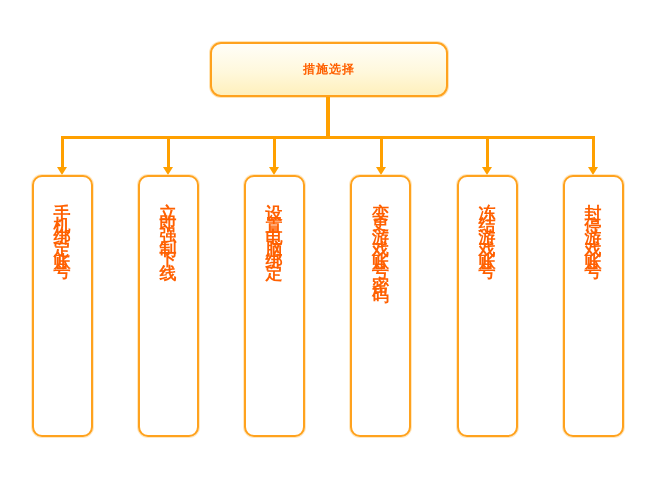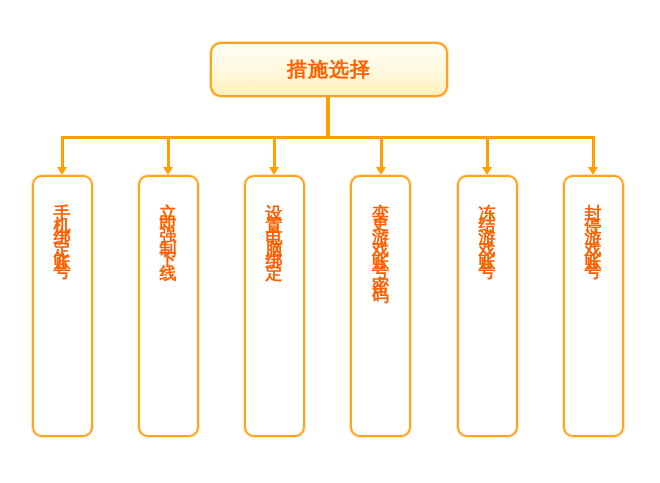--- a/index.html
+++ b/index.html
@@ -27,21 +27,21 @@
     left:210px;top:42px;
     width:238px;height:55px;
     box-sizing:border-box;
     border:2px solid var(--border);
     border-radius:11px;
     background:linear-gradient(to bottom,var(--fill-top) 0%,var(--fill-mid) 55%,var(--fill-bot) 100%);
     box-shadow:0 0 0 1px rgba(255,205,120,.55);
     display:flex;align-items:center;justify-content:center;
   }
   .root-label{
-    font-size:20px;font-weight:bold;
+    font-size:12px;font-weight:bold;
     color:var(--text);
     letter-spacing:1px;
   }
   
   .conn{position:absolute;background:var(--line);}
   .conn-stub{left:326px;top:97px;width:4px;height:40px;}
   .conn-bus{left:61px;top:136px;width:534px;height:3px;}
   .conn-drop{top:138px;width:3px;height:30px;}
   .arrowhead{
     position:absolute;top:167px;

